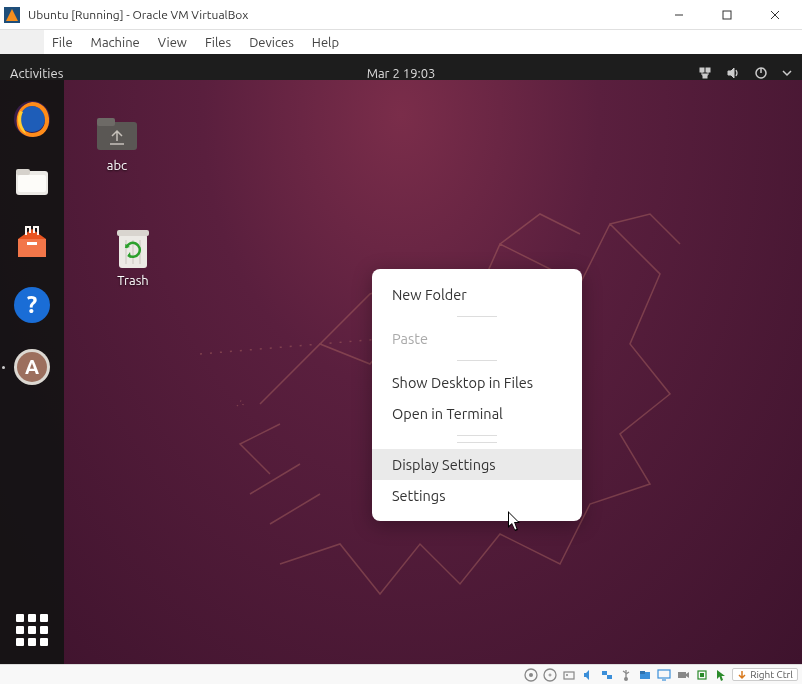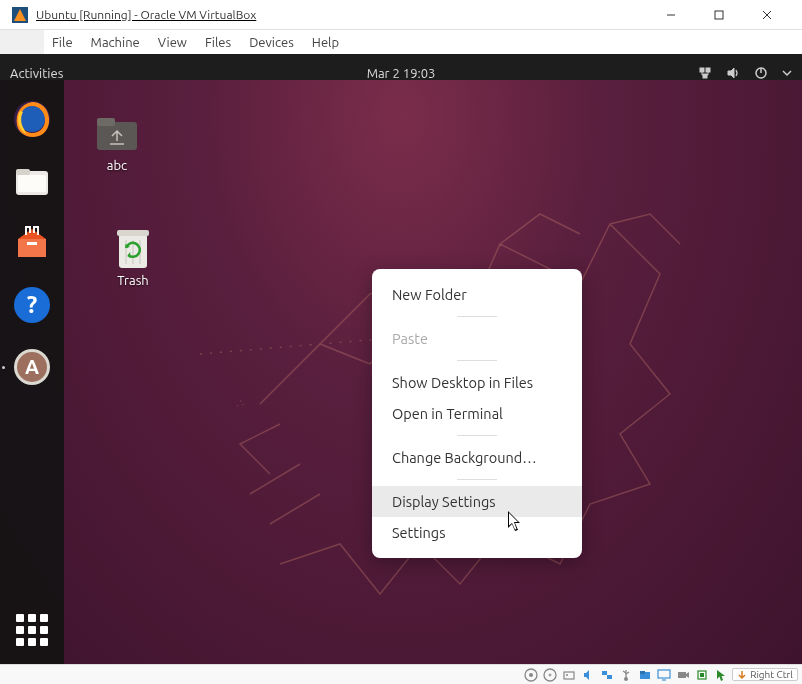--- a/index.html
+++ b/index.html
@@ -1,19 +1,19 @@
 <!DOCTYPE html>
 <html><head>
 <meta charset="utf-8">
 <style>
 * { margin: 0; padding: 0; box-sizing: border-box; font-family: Ubuntu, "Segoe UI", Arial, sans-serif; }
 body { width: 802px; height: 684px; background: #f0f0f0; overflow: hidden; position: relative; }
 
 
-.vb-titlebar { height: 30px; background: #fff; display: flex; align-items: center; padding: 0 12px; border-bottom: 1px solid #e0e0e0; text-decoration: underline; }
+.vb-titlebar { height: 30px; background: #fff; display: flex; align-items: center; padding: 0 4px; border-bottom: 1px solid #e0e0e0; }
 .vb-logo { width: 16px; height: 16px; margin-right: 8px; }
 .vb-title { font-size: 12px; color: #333; flex: 1; }
 .vb-winbtns { display: flex; gap: 2px; }
 .vb-winbtn { width: 46px; height: 28px; display: flex; align-items: center; justify-content: center; color: #666; font-size: 13px; }
 
 .vb-menubar { height: 24px; background: #fff; display: flex; align-items: center; padding: 0 8px; gap: 18px; font-size: 13px; color: #444; margin-left: 44px; }
 .vb-menubar span { cursor: pointer; }
 
 
 .ubuntu { position: relative; width: 100%; height: calc(684px - 30px - 24px - 20px); background: radial-gradient(ellipse at 50% 10%, #7a2d4a 0%, #5a1f3e 35%, #3e132d 100%); overflow: hidden; }
@@ -215,21 +215,20 @@
   </div>
 
   <div class="ctxmenu" style="left:372px; top:215px; width:210px;">
     <div class="item">New Folder</div>
     <div class="sep"></div>
     <div class="item disabled">Paste</div>
     <div class="sep"></div>
     <div class="item">Show Desktop in Files</div>
     <div class="item">Open in Terminal</div>
     <div class="sep"></div>
-    <div class="item">Change Background…</div>
     <div class="sep"></div>
     <div class="item hovered">Display Settings</div>
     <div class="item">Settings</div>
   </div>
 
   <svg class="cursor" style="left:508px; top:457px;" viewBox="0 0 16 24">
       <path d="M0 0 L0 17 L4 13 L7 20 L10 19 L7 12 L12 12 Z" fill="#000"></path>
       <path d="M1 2 L1 14.5 L4 12 L7 18.5 L8.5 18 L6 11 L10 11 Z" fill="#fff"></path>
     </svg>
 </div>

